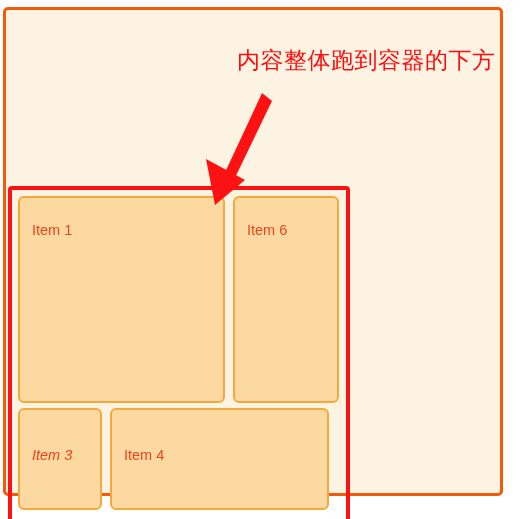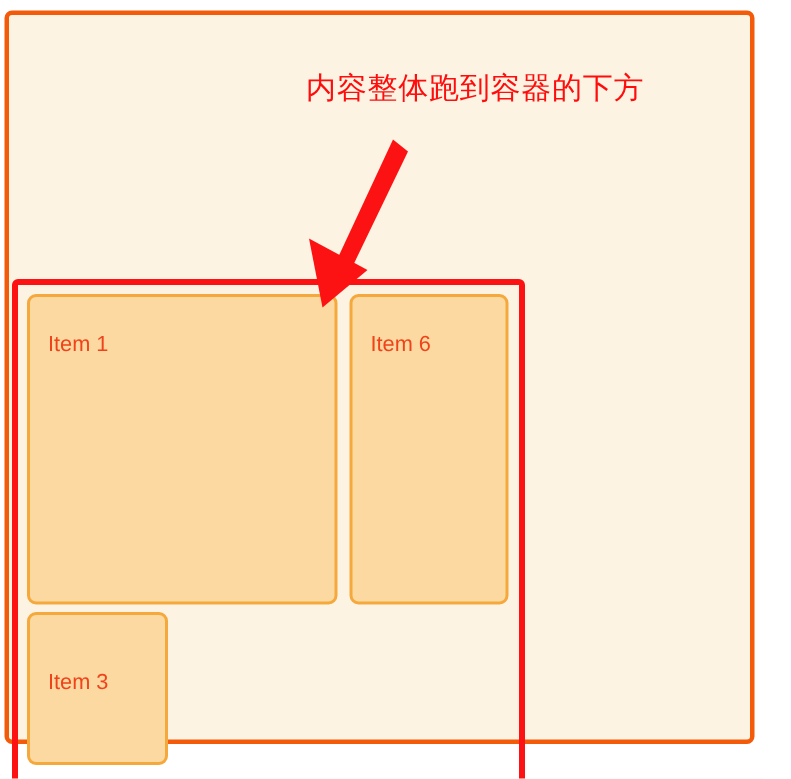--- a/index.html
+++ b/index.html
@@ -59,30 +59,30 @@
     border: 2px solid #F5A93C;
     border-radius: 6px;
     color: #F0431B;
     font-size: 14.5px;
     line-height: 1;
     padding: 25px 0 0 12px;
   }
 
   #item-1 { width: 207px; }
   #item-2 { width: 106px; }
-  #item-3 { width: 94px; padding-top: 38px; }
+  #item-3 { width: 84px; padding-top: 38px; font-style: italic; }
   #item-4 { width: 219px; padding-top: 38px; }
 
   
   #annotation-text {
     position: absolute;
-    left: 204px;
+    left: 237px;
     top: 45px;
     color: #FF0C0C;
-    font-size: 20px;
+    font-size: 23px;
     letter-spacing: 0.5px;
     white-space: nowrap;
     font-family: Liberation Sans, sans-serif;
   }
 
   
   #annotation-arrow {
     position: absolute;
     left: 190px;
     top: 88px;
@@ -98,20 +98,21 @@
 
   <div id="items-wrapper">
 
     <div class="items-row" id="items-row-top">
       <div class="item" id="item-1">Item 1</div>
       <div class="item" id="item-2">Item 6</div>
     </div>
 
     <div class="items-row" id="items-row-bottom">
       <div class="item" id="item-3">Item 3</div>
+      <div class="item" id="item-4">Item 4</div>
     </div>
 
   </div>
 
 </div>
 
 <div id="annotation-text">内容整体跑到容器的下方</div>
 
 <svg id="annotation-arrow" viewBox="0 0 100 125" xmlns="http://www.w3.org/2000/svg">
   <path d="M 72 5 L 82 13 L 41 98 L 31 93 Z" fill="#FC1212"></path>

